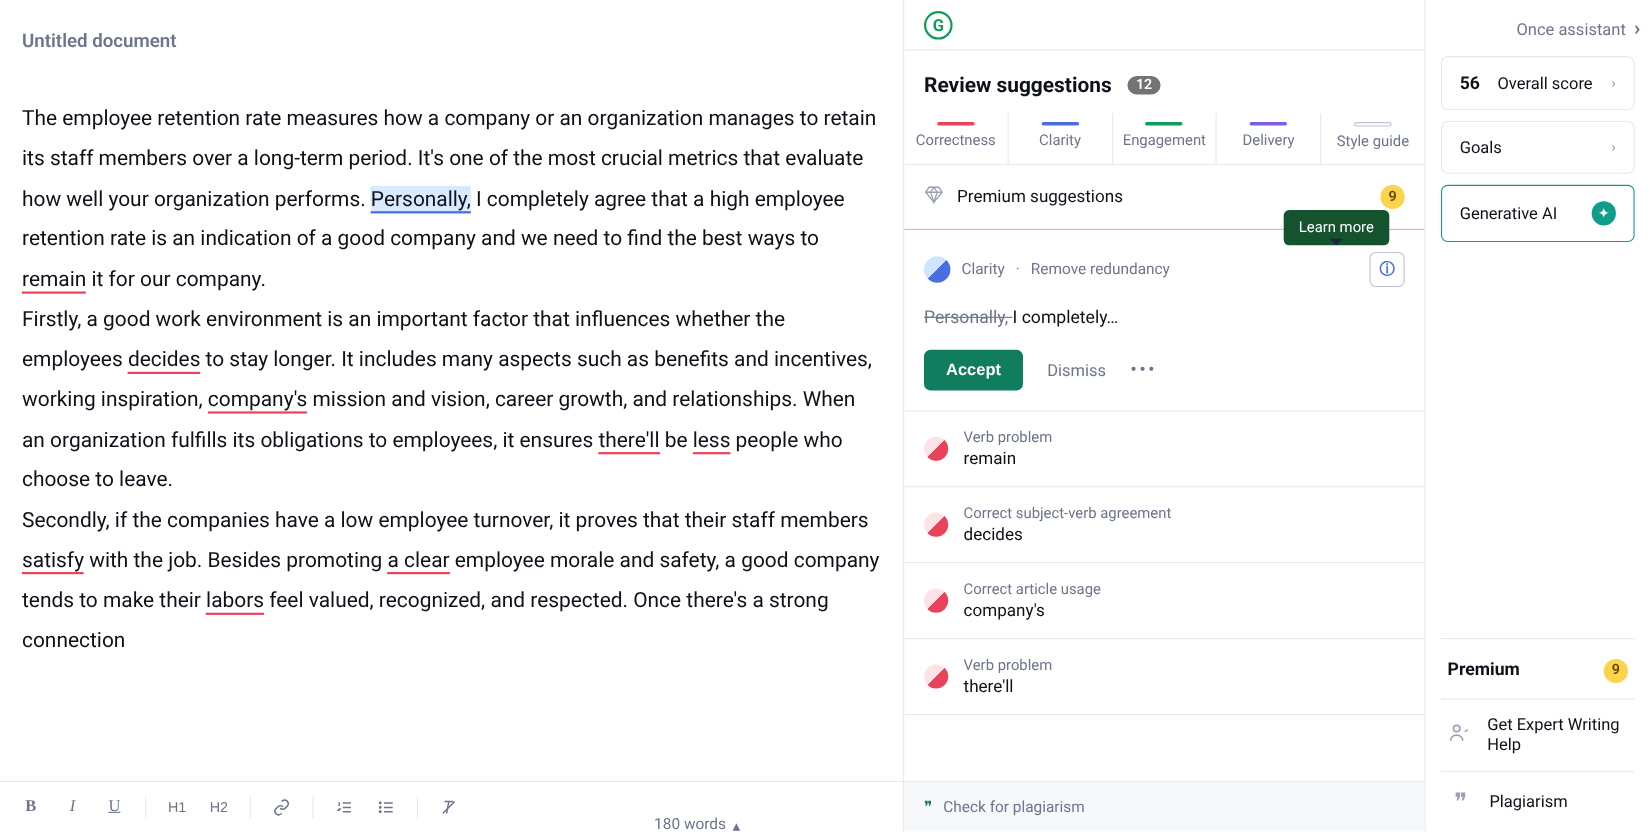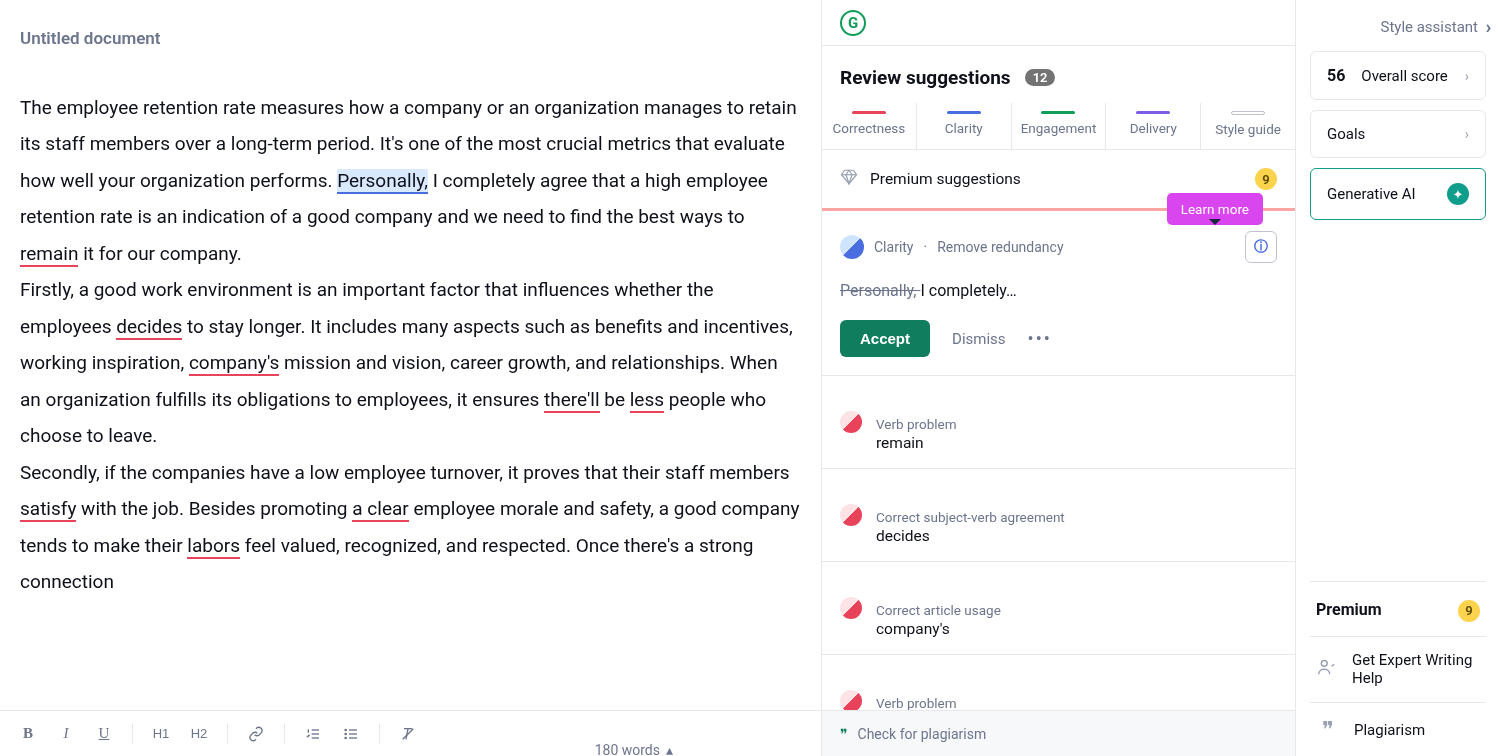--- a/index.html
+++ b/index.html
@@ -134,21 +134,21 @@
 
 .sugg-scroll {
   flex: 1;
   overflow-y: auto;
   position: relative;
   scrollbar-width: thin;
 }
 .premium-row {
   display: flex; align-items: center;
   padding: 18px 18px;
-  border-bottom: 3px solid #fca5a5;
+  border-bottom: 1px solid #fca5a5;
   gap: 12px;
 }
 .diamond-icon { color: #9aa0b4; font-size: 16px; }
 .premium-count {
   margin-left: auto;
   background: #fcd34d; color: #5b4a00;
   width: 22px; height: 22px;
   border-radius: 50%;
   display: flex; align-items: center; justify-content: center;
   font-size: 13px; font-weight: 600;
@@ -173,21 +173,21 @@
   border: 1px solid #c0c3cf;
   border-radius: 6px;
   display: flex; align-items: center; justify-content: center;
   color: #4a6ee0; font-weight: 700;
   margin-left: auto;
   cursor: pointer;
 }
 .tooltip {
   position: absolute;
   top: -18px; right: 32px;
-  background: #d946ef; color: #fff;
+  background: #14532d; color: #fff;
   font-size: 13.5px;
   padding: 8px 14px;
   border-radius: 5px;
 }
 .tooltip::after {
   content: '';
   position: absolute;
   bottom: -6px; left: 50%;
   transform: translateX(-50%);
   border: 6px solid transparent;
@@ -218,21 +218,21 @@
   gap: 14px;
   cursor: pointer;
 }
 .red-dot {
   width: 22px; height: 22px;
   border-radius: 50%;
   background: linear-gradient(135deg, #fde2e6 50%, #e8435a 50%);
   flex-shrink: 0;
 }
 .sugg-item-body .sugg-type {
-  color: #6d758d; font-size: 13.5px; margin-top: 24px;
+  color: #6d758d; font-size: 13.5px;
 }
 .sugg-item-body .sugg-word {
   color: #0e101a; font-size: 15.5px;
   margin-top: 2px;
 }
 .plag-row {
   height: 46px;
   border-top: 1px solid #e7e8eb;
   display: flex; align-items: center;
   padding: 0 18px; gap: 10px;
@@ -439,21 +439,21 @@
     </div>
 
     <div class="plag-row">
       <span style="color:#0f7d5e">❞</span>
       <span>Check for plagiarism</span>
     </div>
   </div>
 
   <div class="rail-col">
     <div class="hide-row">
-      <span>Style assistant</span>
+      <span>Once assistant</span>
       <span class="chev-right">››</span>
     </div>
 
     <div class="rail-card">
       <span class="score-num">56</span>
       <span class="rail-text">Overall score</span>
       <span class="rail-arrow">›</span>
     </div>
 
     <div class="rail-card">

